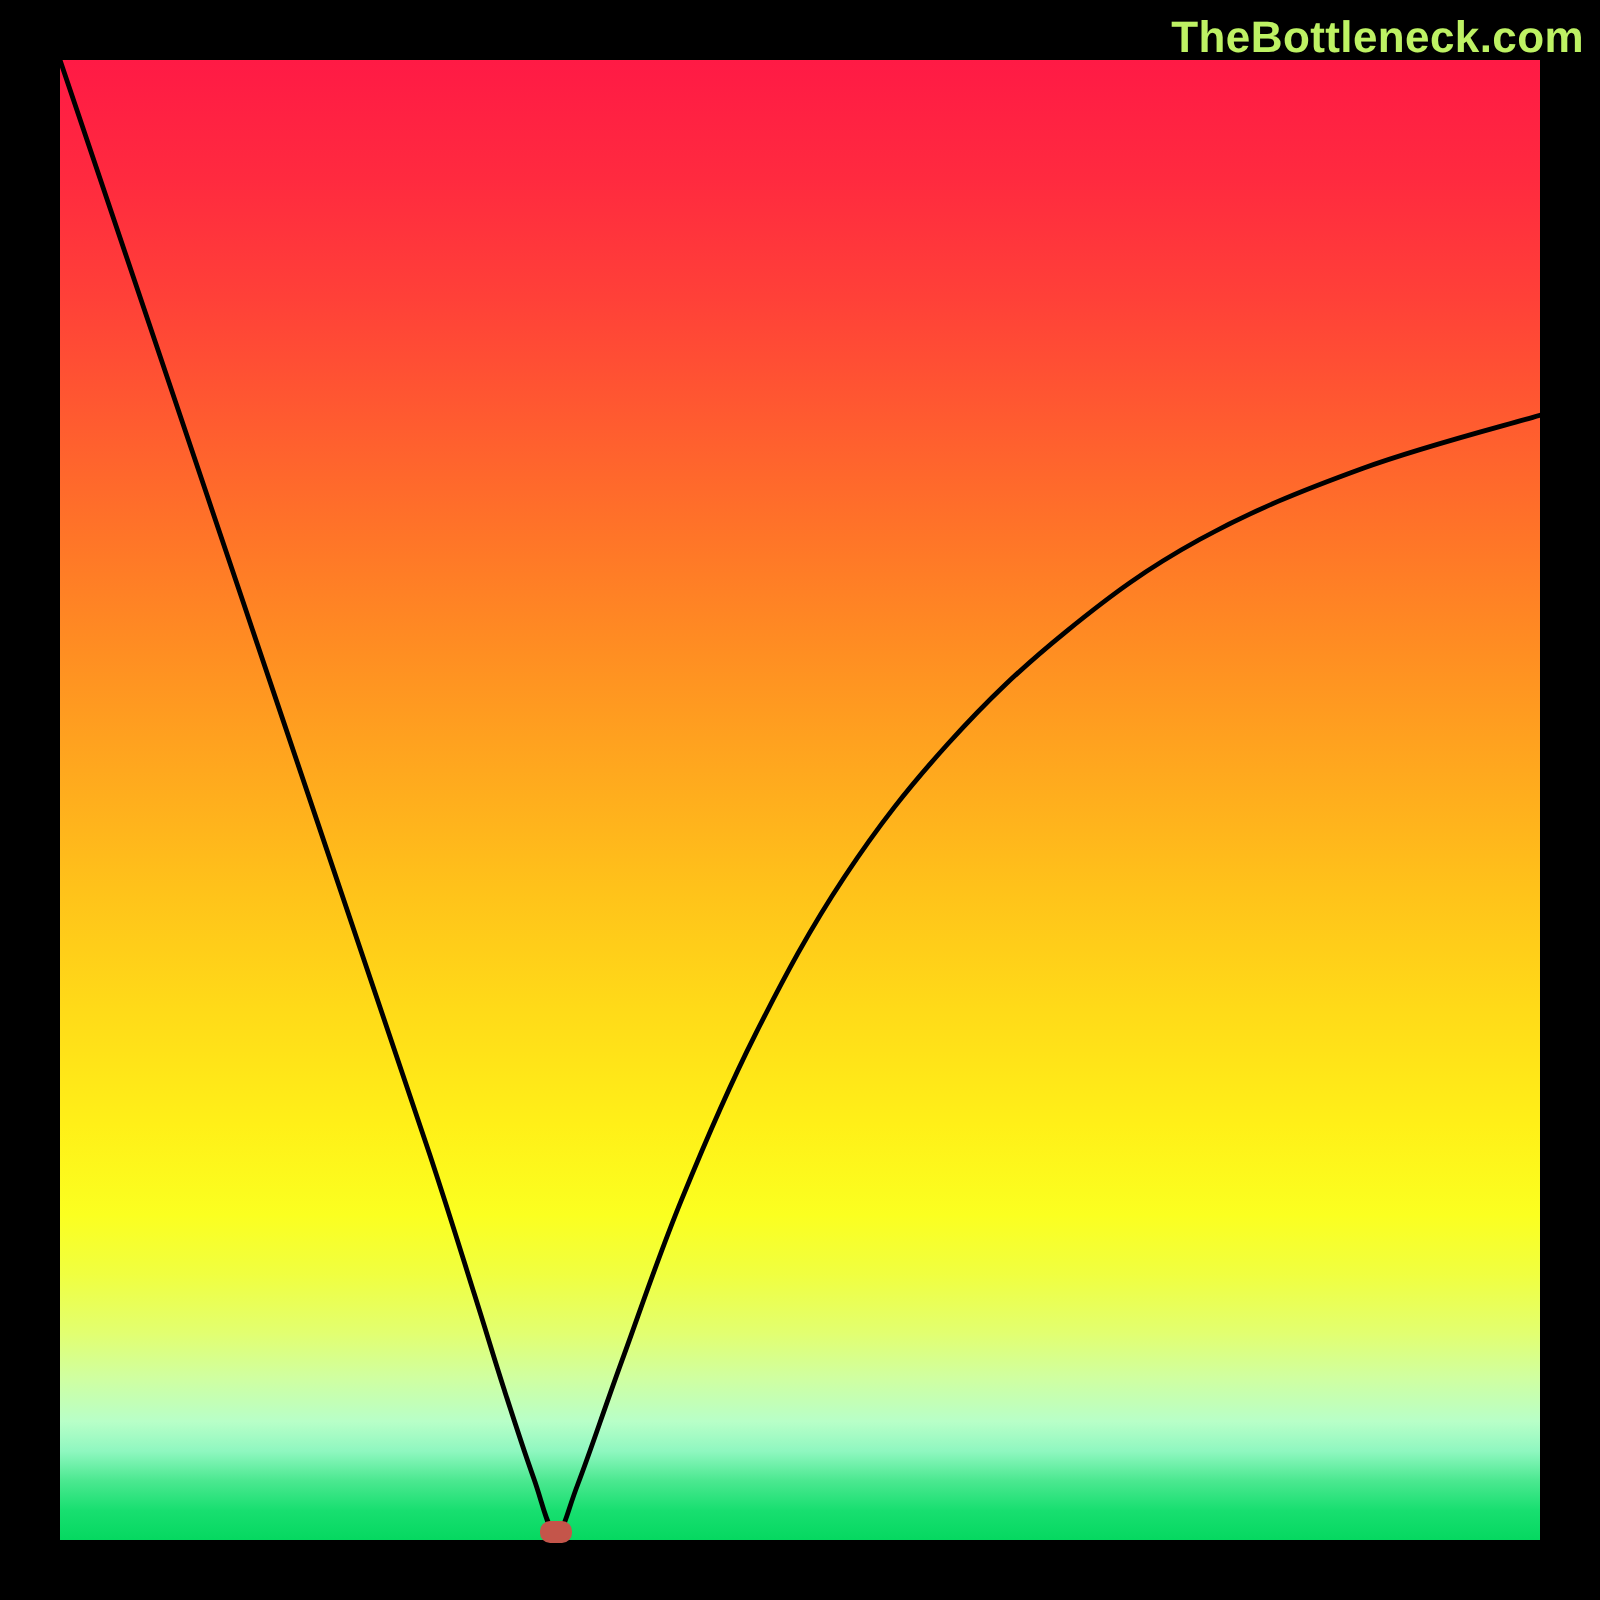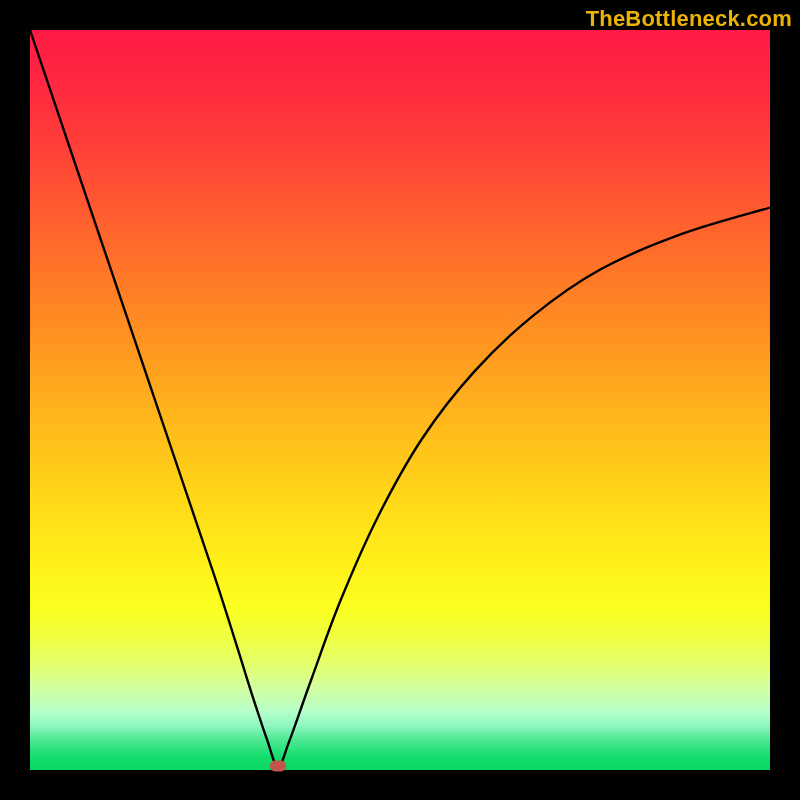--- a/index.html
+++ b/index.html
@@ -37,21 +37,21 @@
       #18df70 98%,
       #05d860 100%);
   }
   .watermark {
     position: absolute;
     top: 6px;
     right: 8px;
     font-family: Arial, Helvetica, sans-serif;
     font-size: 22px;
     font-weight: 600;
-    color: #eab308;
+    color: #bef264;
     letter-spacing: 0.2px;
   }
   svg.curve {
     position: absolute;
     left: 0;
     top: 0;
     width: 740px;
     height: 740px;
   }
   .marker {

